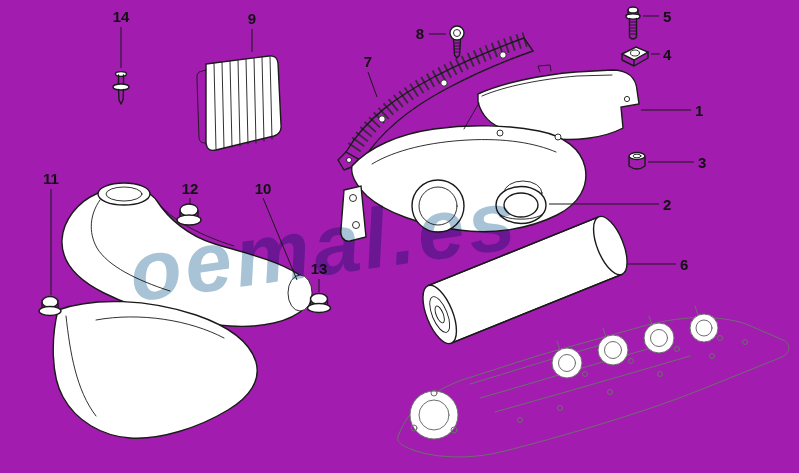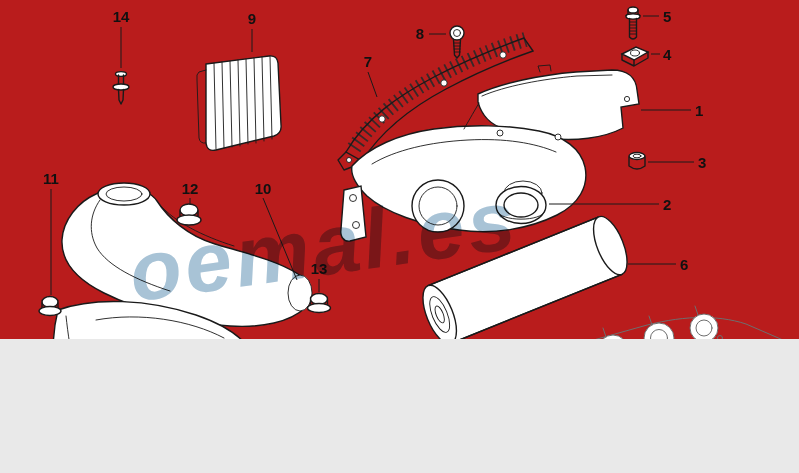--- a/index.html
+++ b/index.html
@@ -1,19 +1,19 @@
 <!DOCTYPE html>
 <html><head>
 <meta charset="utf-8">
 <style>
   html,body{margin:0;padding:0;background:#e9e9e9;}
   .canvas{
     position:relative;
-    width:799px;height:339px;
-    background:#b91c1c;
+    width:799px;height:473px;
+    background:#a21caf;
     overflow:hidden;
     font-family:"Liberation Sans", sans-serif;
   }
   svg.diagram{position:absolute;left:0;top:0;z-index:1;}
   .ln{fill:none;stroke:#1a1a1a;stroke-width:1.4;stroke-linejoin:round;stroke-linecap:round;}
   .thin{fill:none;stroke:#1a1a1a;stroke-width:0.9;stroke-linejoin:round;stroke-linecap:round;}
   .wfill{fill:#ffffff;stroke:#1a1a1a;stroke-width:1.4;}
   .wfill-thin{fill:#ffffff;stroke:#1a1a1a;stroke-width:0.9;}
   .gray{fill:none;stroke:#6e6e6e;stroke-width:1;stroke-linejoin:round;stroke-linecap:round;}
   .grayw{fill:#ffffff;stroke:#6e6e6e;stroke-width:1;}

